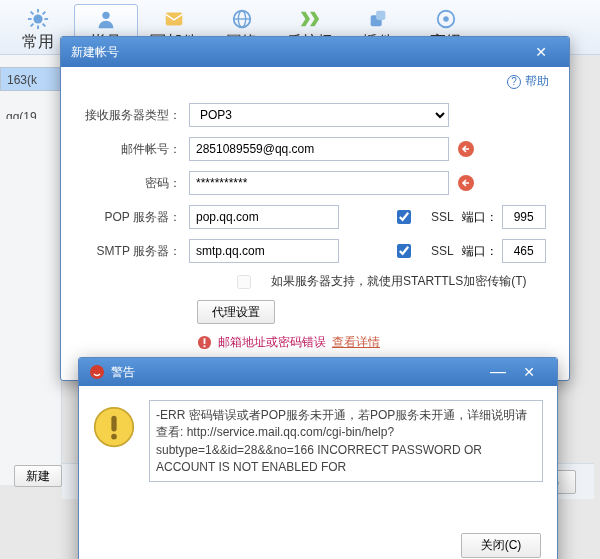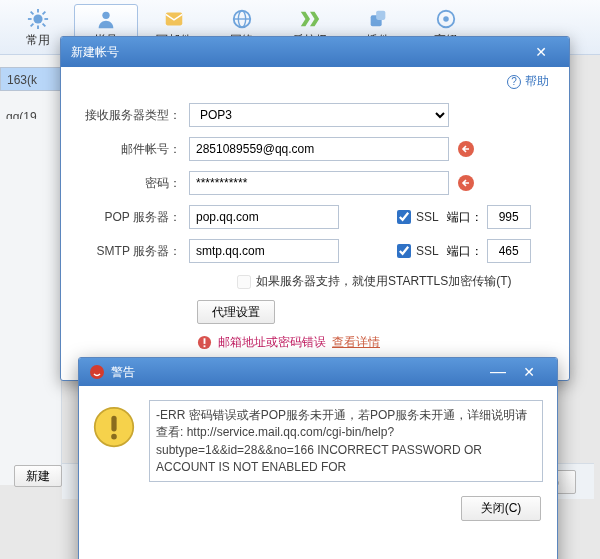--- a/index.html
+++ b/index.html
@@ -2,21 +2,21 @@
 <html><head>
 <meta charset="utf-8">
 <style>
   *{box-sizing:border-box;margin:0;padding:0;font-family:"Microsoft YaHei",SimSun,Arial,sans-serif;font-size:12px;}
   body{width:600px;height:559px;background:#e8e8e8;overflow:hidden;position:relative;}
   
   .toolbar{background:linear-gradient(#f9fbfe,#e6eef8);border-bottom:1px solid #c7d5e8;height:55px;display:flex;padding:4px 6px 0 6px;gap:4px;}
   .tbtn{width:64px;display:flex;flex-direction:column;align-items:center;justify-content:flex-start;border:1px solid transparent;border-radius:3px;padding-top:3px;cursor:pointer;color:#3a5a85;}
   .tbtn.active{background:linear-gradient(#fff,#e2edfb);border:1px solid #a7c2e4;}
   .tbtn .ticon{width:22px;height:22px;margin-bottom:2px;}
-  .tbtn .tlabel{font-size:12px;color:#333;}
+  .tbtn .tlabel{font-size:16px;color:#333;}
   
   .leftcol{position:absolute;left:0;top:55px;width:62px;height:430px;background:#f3f5f7;border-right:1px solid #d5dde6;padding-top:12px;}
   .lrow{height:24px;line-height:24px;padding:14px 6px;color:#444;white-space:nowrap;overflow:hidden;}
   .lrow.sel{background:#b8d6f8;}
   .newbtn{position:absolute;left:14px;top:410px;width:48px;height:22px;background:linear-gradient(#fdfdfd,#ececec);border:1px solid #b8b8b8;border-radius:2px;text-align:center;line-height:20px;cursor:pointer;}
   .applybar{position:absolute;left:62px;right:6px;bottom:60px;height:36px;background:#eef2f6;border-top:1px solid #d5dde6;display:flex;justify-content:flex-end;align-items:center;padding-right:18px;}
   .applybtn{width:74px;height:24px;background:linear-gradient(#fdfdfd,#ececec);border:1px solid #b8b8b8;border-radius:2px;line-height:22px;text-align:center;cursor:pointer;}
   
   .modal{position:absolute;left:60px;top:36px;width:510px;height:345px;background:#fff;border:1px solid #5b86be;box-shadow:0 4px 16px rgba(0,0,0,.35);border-radius:3px;overflow:hidden;}
   .titlebar{height:30px;background:linear-gradient(#5a97db,#3d78c2);color:#fff;display:flex;align-items:center;padding:0 10px;font-size:13px;}
@@ -26,40 +26,40 @@
   .help{position:absolute;right:20px;top:6px;color:#3d78c2;cursor:pointer;display:flex;align-items:center;gap:4px;}
   .help .qicon{width:14px;height:14px;border:1px solid #3d78c2;border-radius:50%;text-align:center;line-height:12px;font-size:10px;color:#3d78c2;}
   .form{margin-top:26px;}
   .row{display:flex;align-items:center;margin-bottom:10px;}
   .lbl{width:110px;text-align:right;color:#444;padding-right:8px;}
   .sel, .txt{height:24px;border:1px solid #b8c4d4;background:#fff;padding:0 6px;outline:none;}
   .sel{width:260px;}
   .txt{width:260px;}
   .txt.small{width:150px;}
   .port{width:44px;text-align:center;margin-left:4px;}
-  .check{display:flex;align-items:center;margin-left:10px;gap:5px;color:#333;padding-left:48px;}
+  .check{display:flex;align-items:center;margin-left:10px;gap:20px;color:#333;padding-left:48px;}
   .check input{accent-color:#2f72c6;width:14px;height:14px;}
   .rb{width:18px;height:18px;margin-left:8px;display:flex;align-items:center;justify-content:center;}
   .rb svg{display:block;}
   .disabledrow{color:#aaa;}
   .disabledrow input{opacity:.6;}
   .proxybtn{width:78px;height:24px;margin-left:118px;background:linear-gradient(#fdfdfd,#ececec);border:1px solid #b8b8b8;border-radius:2px;line-height:22px;text-align:center;cursor:pointer;}
   .errline{margin:10px 0 0 118px;display:flex;align-items:center;gap:6px;}
   .erricon{width:15px;height:15px;}
   .errtxt{color:#be185d;}
   .errlink{color:#cc5b3e;text-decoration:underline;cursor:pointer;}
   
   .warn{position:absolute;left:78px;top:357px;width:480px;height:224px;background:#fff;border:1px solid #5b86be;box-shadow:0 6px 20px rgba(0,0,0,.4);border-radius:3px;overflow:hidden;}
   .warn .titlebar{height:28px;}
   .warn .wicon{width:16px;height:16px;margin-right:6px;}
   .warn .wbody{padding:14px 14px 8px 14px;display:flex;gap:14px;}
   .warn .bigicon{width:42px;height:42px;flex:none;margin-top:6px;}
   .warn textarea{flex:1;height:82px;border:1px solid #b8c4d4;padding:6px;resize:none;color:#444;line-height:1.45;font-family:inherit;}
   .warn .btns{display:flex;justify-content:flex-end;padding:6px 16px 0 16px;}
-  .warn .closebtn{width:80px;height:25px;background:linear-gradient(#fdfdfd,#ececec);border:1px solid #b8b8b8;border-radius:2px;line-height:23px;text-align:center;cursor:pointer;}
+  .warn .closebtn{width:80px;height:25px;background:linear-gradient(#fdfdfd,#ececec);border:1px solid #b8b8b8;border-radius:2px;line-height:23px;text-align:center;cursor:pointer;margin-top:37px;}
   .minbtn{width:26px;text-align:center;cursor:pointer;font-size:16px;line-height:14px;}
 </style>
 </head>
 <body>
 
 <div class="toolbar">
   <div class="tbtn">
     <svg class="ticon" viewBox="0 0 24 24">
         <circle cx="12" cy="12" r="5" fill="#6fa4dc"></circle>
         <g stroke="#6fa4dc" stroke-width="2">

